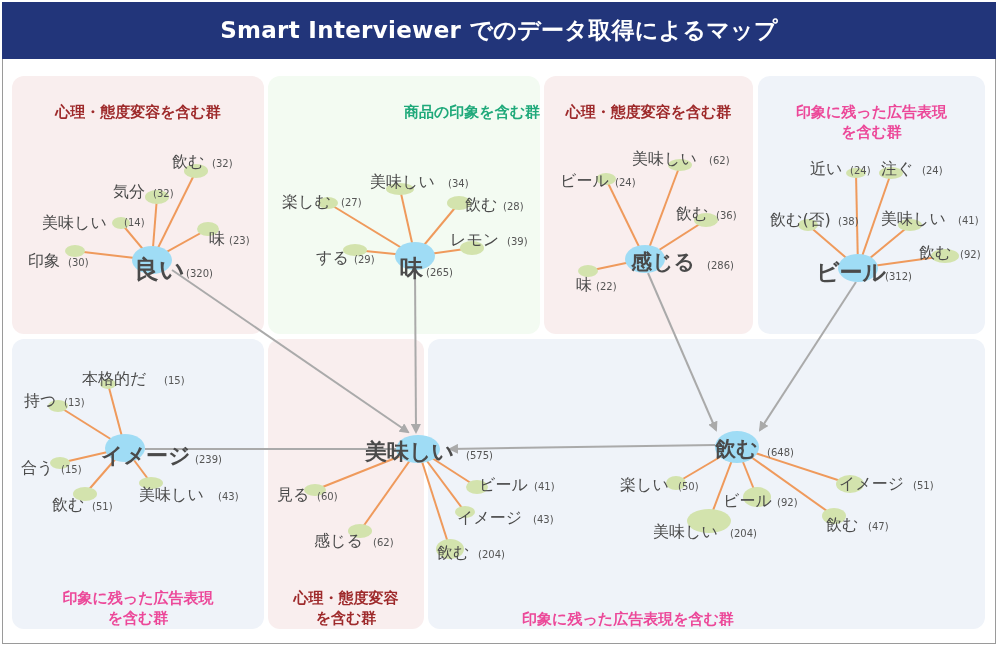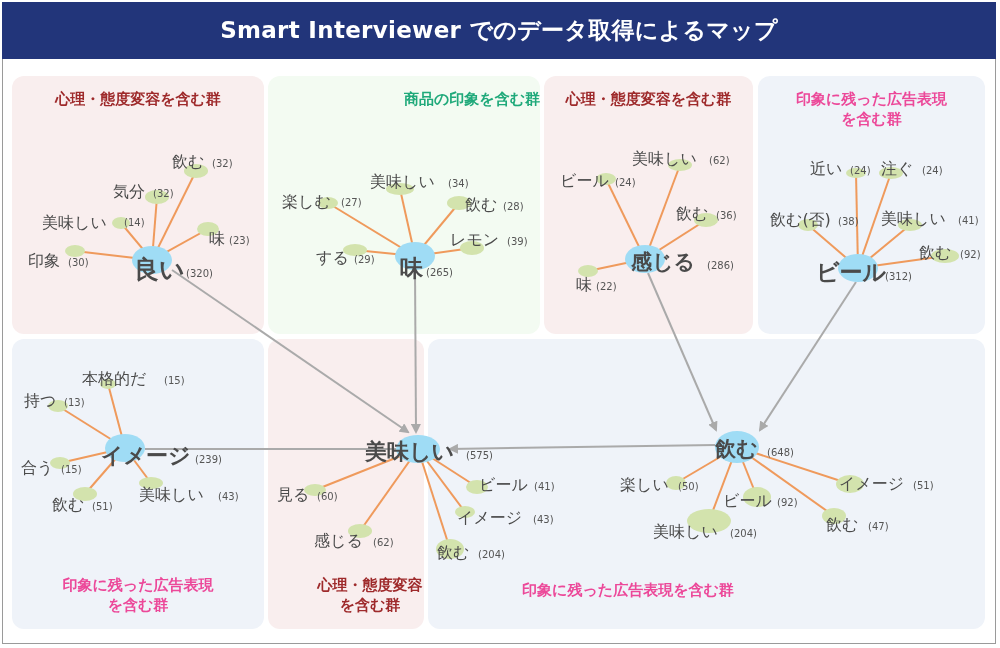--- a/index.html
+++ b/index.html
@@ -8,21 +8,21 @@
   .frame { position: absolute; left: 2px; top: 2px; width: 994px; height: 642px;
            border: 1px solid #9a9a9a; background: #ffffff; box-sizing: border-box; }
   .title-bar { position: absolute; left: 2px; top: 2px; width: 994px; height: 57px;
                background: #22357a; color: #ffffff; display: flex; align-items: center;
                justify-content: center; font-size: 23px; font-weight: bold; letter-spacing: 0.3px; }
   .panel { position: absolute; border-radius: 12px; }
   .panel.pink { background: #f9eeee; }
   .panel.green { background: #f3fbf2; }
   .panel.blue { background: #eff3f9; }
   .panel-label { position: absolute; text-align: center; font-size: 15px; font-weight: bold;
-                 line-height: 20px; white-space: pre-line; }
+                 line-height: 20px; white-space: pre-line; margin-top: 13px; }
   .lbl-red { color: #9e2a2b; }
   .lbl-green { color: #1fa97a; }
   .lbl-blue { color: #ec4899; }
   svg.map { position: absolute; left: 0; top: 0; }
   .word { font-family: "DejaVu Sans", sans-serif; fill: #4a4a4a; }
   .count { font-family: "DejaVu Sans", sans-serif; fill: #555555; }
 </style>
 </head>
 <body>
 
@@ -36,24 +36,24 @@
     <div class="panel-label lbl-green" style="left: 268px; top: 89px; width: 272px; text-align: right;">商品の印象を含む群</div>
     <div class="panel pink" style="left: 544px; top: 76px; width: 209px; height: 258px;"></div>
     <div class="panel-label lbl-red" style="left: 544px; top: 89px; width: 209px;">心理・態度変容を含む群</div>
     <div class="panel blue" style="left: 758px; top: 76px; width: 227px; height: 258px;"></div>
     <div class="panel-label lbl-blue" style="left: 758px; top: 89px; width: 227px;">印象に残った広告表現
 を含む群</div>
     <div class="panel blue" style="left: 12px; top: 339px; width: 252px; height: 290px;"></div>
     <div class="panel-label lbl-blue" style="left: 12px; top: 575px; width: 252px;">印象に残った広告表現
 を含む群</div>
     <div class="panel pink" style="left: 268px; top: 339px; width: 156px; height: 290px;"></div>
-    <div class="panel-label lbl-red" style="left: 268px; top: 575px; width: 156px; padding-left: 24px;">心理・態度変容
+    <div class="panel-label lbl-red" style="left: 268px; top: 575px; width: 156px;">心理・態度変容
 を含む群</div>
     <div class="panel blue" style="left: 428px; top: 339px; width: 557px; height: 290px;"></div>
-    <div class="panel-label lbl-blue" style="left: 428px; top: 580px; width: 400px;">印象に残った広告表現を含む群</div>
+    <div class="panel-label lbl-blue" style="left: 428px; top: 596px; width: 400px;">印象に残った広告表現を含む群</div>
   </div>
 
 <svg class="map" id="map" width="1000" height="648">
   <defs>
     <marker id="arrowhead" markerWidth="10" markerHeight="10" refX="8" refY="5" orient="auto" markerUnits="userSpaceOnUse">
       <path d="M0,0 L10,5 L0,10 Z" fill="#aaaaaa"></path>
     </marker>
   </defs>
   <g id="g-arrows">
       <line x1="145" y1="449" x2="396" y2="449" stroke="#aaaaaa" stroke-width="2"></line>

